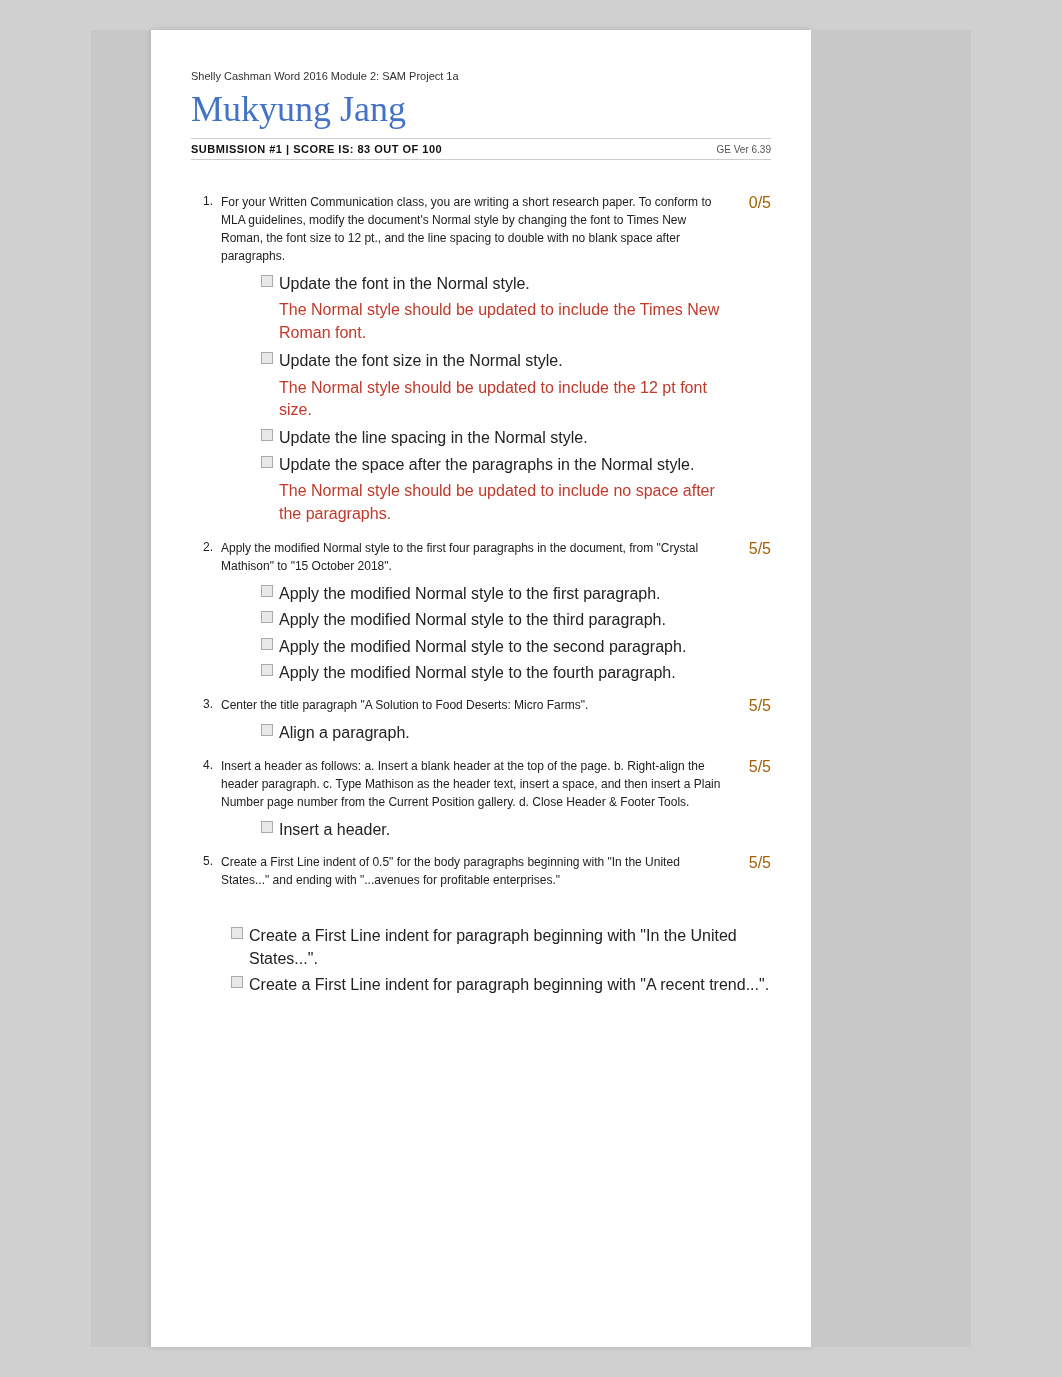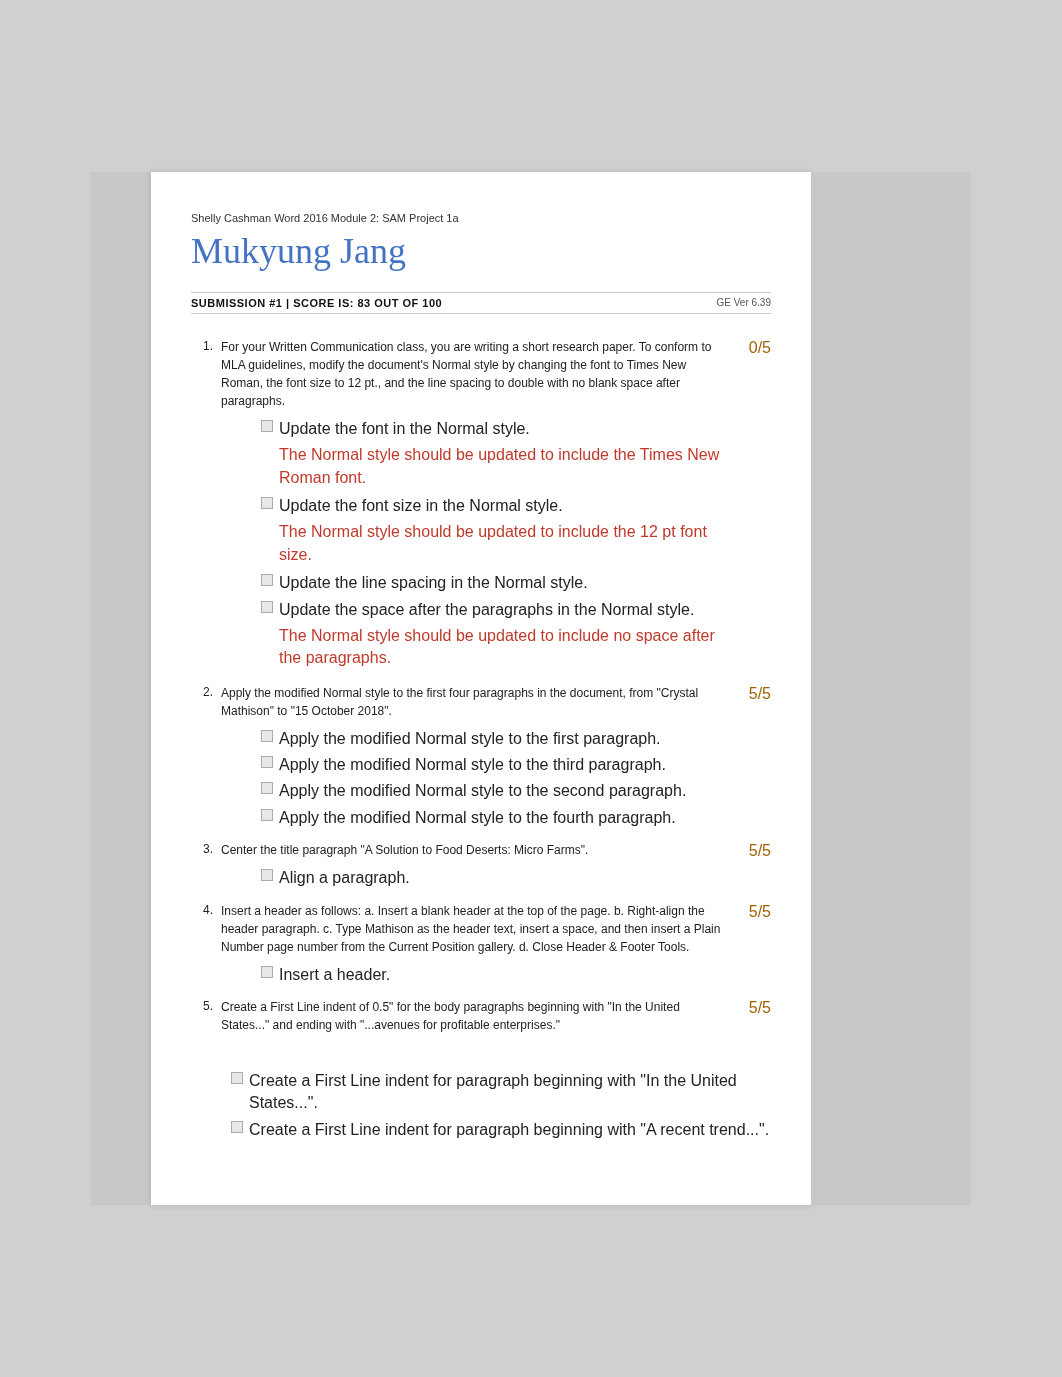--- a/index.html
+++ b/index.html
@@ -7,21 +7,20 @@
       background: #d0d0d0;
       font-family: Arial, sans-serif;
       font-size: 13px;
       color: #222;
     }
     .page-container {
       display: flex;
       justify-content: center;
       padding: 30px 10px;
       min-height: 1377px;
-      align-items: center;
     }
     .main-content {
       display: flex;
       gap: 0;
       width: 1062px;
       justify-content: center;
     }
     .left-sidebar {
       width: 60px;
       background: #c8c8c8;
@@ -41,31 +40,31 @@
     }
     .doc-subtitle {
       font-size: 11px;
       color: #333;
       margin-bottom: 6px;
     }
     .doc-title {
       font-size: 36px;
       color: #4472c4;
       font-weight: 400;
-      margin-bottom: 20px;
+      margin-bottom: 8px;
       font-family: 'Times New Roman', Times, serif;
     }
     .doc-submission-row {
       display: flex;
       justify-content: space-between;
       align-items: center;
       border-top: 1px solid #ccc;
       border-bottom: 1px solid #ccc;
       padding: 4px 0;
-      margin-bottom: 24px;
+      margin-bottom: 33px;
     }
     .doc-submission {
       font-size: 11px;
       font-weight: bold;
       letter-spacing: 0.5px;
       color: #111;
     }
     .doc-version {
       font-size: 10px;
       color: #555;

